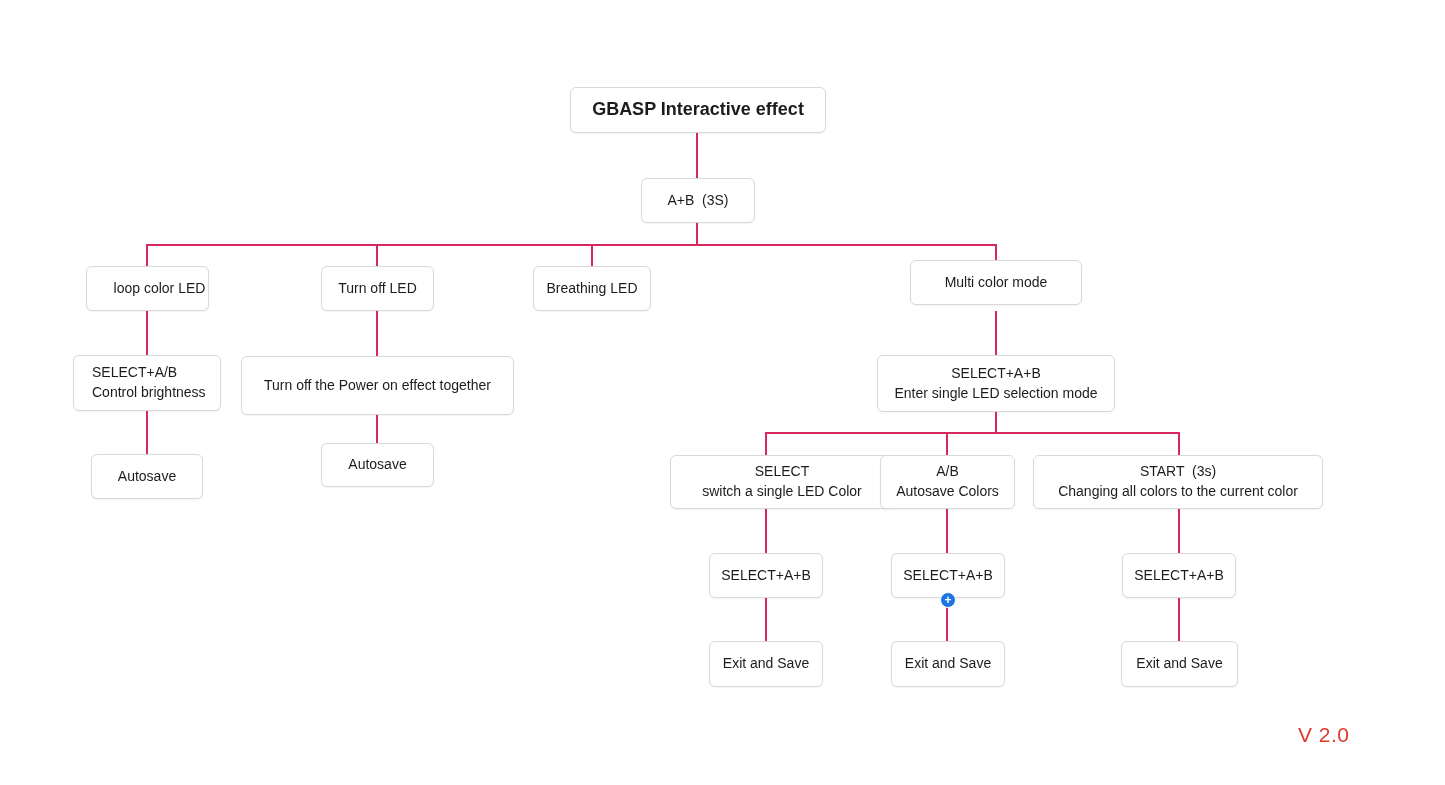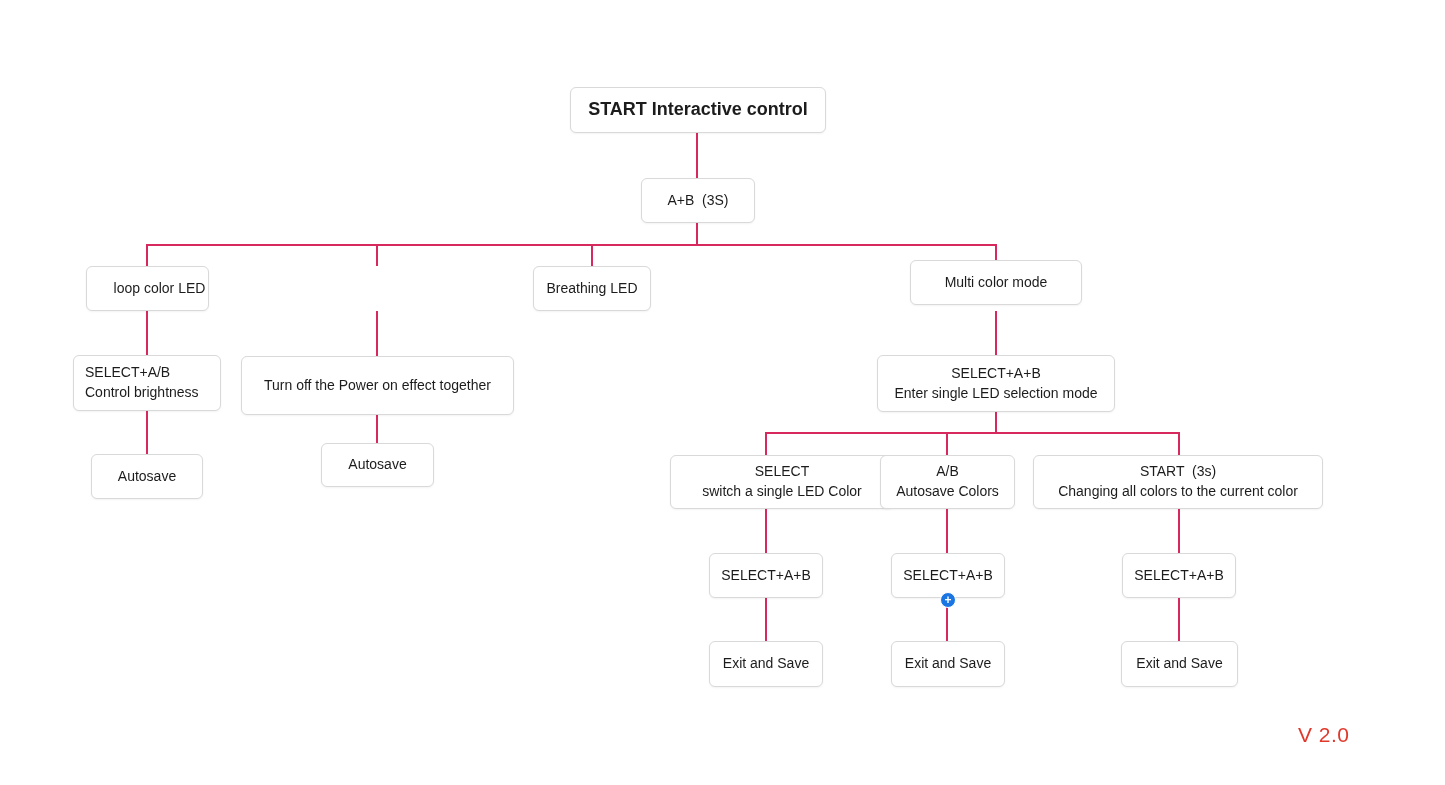--- a/index.html
+++ b/index.html
@@ -14,21 +14,21 @@
   .node{
     position:absolute;box-sizing:border-box;background:#ffffff;
     border:1px solid #d9d9d9;border-radius:6px;
     display:flex;align-items:center;justify-content:center;
     font-size:14px;color:#1c1c1c;line-height:1.42;
     box-shadow:0 1px 2px rgba(0,0,0,0.05);
   }
   .node .lbl{white-space:pre-wrap;text-align:center;}
   .root{font-weight:bold;font-size:18px;}
   .left-align .lbl{text-align:left;}
-  .left-align{justify-content:flex-start;padding-left:11px;}
+  .left-align{justify-content:flex-start;padding-left:18px;}
   .n-root      {left:570px;top:87px;width:256px;height:46px;}
   .n-trigger   {left:641px;top:178px;width:114px;height:45px;}
   .n-loop      {left:86px;top:266px;width:123px;height:45px;padding-left:24px;}
   .n-turnoff   {left:321px;top:266px;width:113px;height:45px;}
   .n-breathing {left:533px;top:266px;width:118px;height:45px;}
   .n-multi     {left:910px;top:260px;width:172px;height:45px;}
   .n-brightness{left:73px;top:355px;width:148px;height:56px;}
   .n-power     {left:241px;top:356px;width:273px;height:59px;}
   .n-enter     {left:877px;top:355px;width:238px;height:57px;}
   .n-autosave1 {left:91px;top:454px;width:112px;height:45px;}
@@ -76,27 +76,30 @@
   <div class="ev" style="left:946px;top:432px;height:23px"></div>
   <div class="ev" style="left:1178px;top:432px;height:23px"></div>
   <div class="ev" style="left:765px;top:509px;height:44px"></div>
   <div class="ev" style="left:946px;top:509px;height:44px"></div>
   <div class="ev" style="left:1178px;top:509px;height:44px"></div>
   <div class="ev" style="left:765px;top:598px;height:43px"></div>
   <div class="ev" style="left:946px;top:598px;height:43px"></div>
   <div class="ev" style="left:1178px;top:598px;height:43px"></div>
 
   <div class="node root n-root">
-    <span class="lbl">START Interactive control</span>
+    <span class="lbl">GBASP Interactive effect</span>
   </div>
   <div class="node n-trigger">
     <span class="lbl">A+B  (3S)</span>
   </div>
   <div class="node n-loop">
     <span class="lbl">loop color LED</span>
+  </div>
+  <div class="node n-turnoff">
+    <span class="lbl">Turn off LED</span>
   </div>
   <div class="node n-breathing">
     <span class="lbl">Breathing LED</span>
   </div>
   <div class="node n-multi">
     <span class="lbl">Multi color mode</span>
   </div>
   <div class="node n-brightness left-align">
     <span class="lbl">SELECT+A/B
 Control brightness</span>

